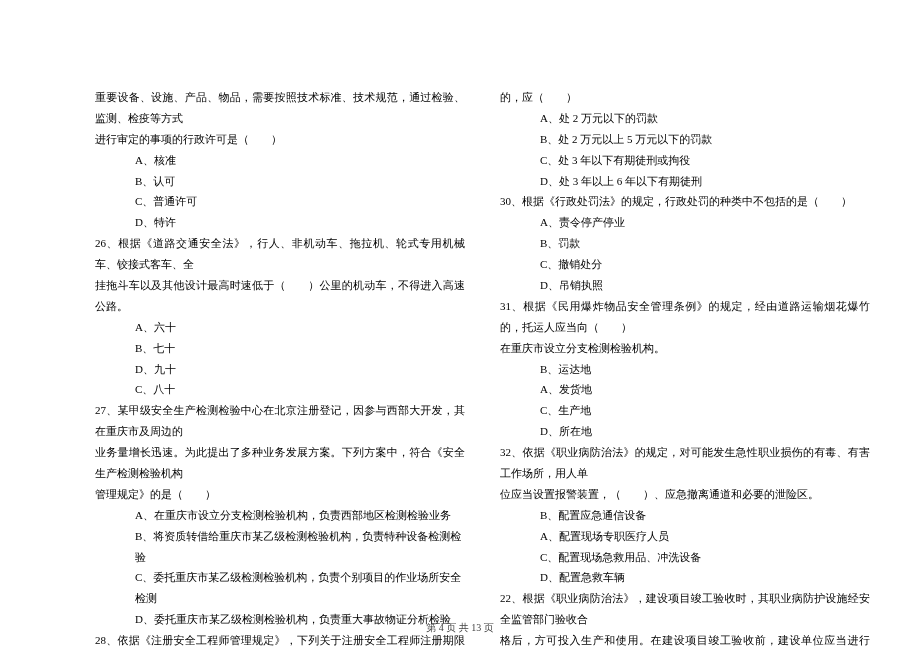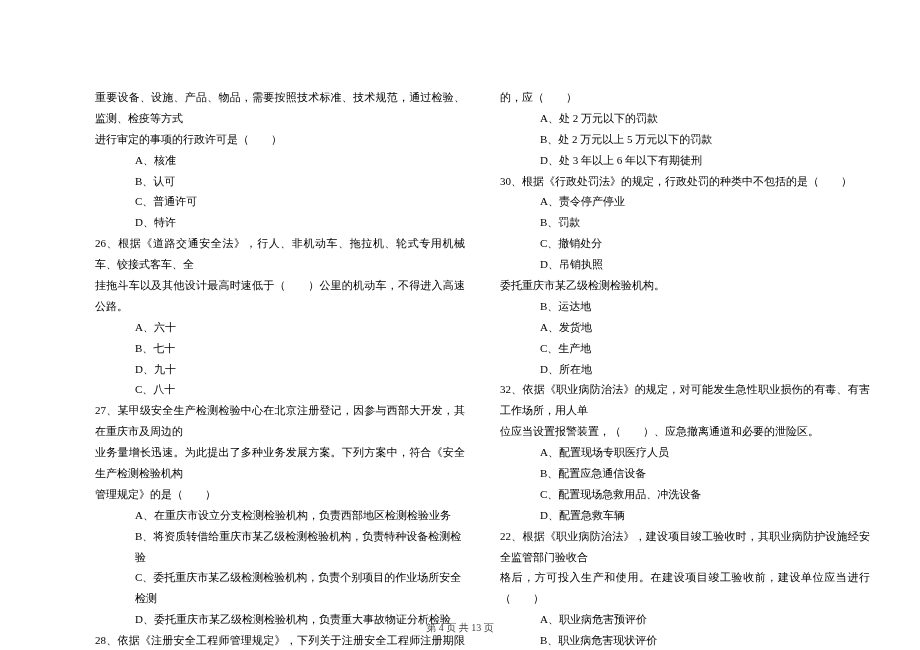--- a/index.html
+++ b/index.html
@@ -77,38 +77,40 @@
     <div class="question-start">28、依据《注册安全工程师管理规定》，下列关于注册安全工程师注册期限的说法，正确的是</div>
     <div class="question-text-continued">（　　）</div>
     <div class="option">A、注册有效期为 3 年，自申请注册之日起计算</div>
 
   </div>
 
   <div class="column">
     <div class="question-text-continued">的，应（　　）</div>
     <div class="option">A、处 2 万元以下的罚款</div>
     <div class="option">B、处 2 万元以上 5 万元以下的罚款</div>
+    <div class="option">C、处 3 年以下有期徒刑或拘役</div>
     <div class="option">D、处 3 年以上 6 年以下有期徒刑</div>
 
     <div class="question-start">30、根据《行政处罚法》的规定，行政处罚的种类中不包括的是（　　）</div>
     <div class="option">A、责令停产停业</div>
     <div class="option">B、罚款</div>
     <div class="option">C、撤销处分</div>
     <div class="option">D、吊销执照</div>
 
-    <div class="question-text-continued">委托重庆市某乙级检测检验机构。</div>
+    <div class="question-start">31、根据《民用爆炸物品安全管理条例》的规定，经由道路运输烟花爆竹的，托运人应当向（　　）</div>
+    <div class="question-text-continued">在重庆市设立分支检测检验机构。</div>
     <div class="option">B、运达地</div>
     <div class="option">A、发货地</div>
     <div class="option">C、生产地</div>
     <div class="option">D、所在地</div>
 
     <div class="question-start">32、依据《职业病防治法》的规定，对可能发生急性职业损伤的有毒、有害工作场所，用人单</div>
     <div class="question-text-continued">位应当设置报警装置，（　　）、应急撤离通道和必要的泄险区。</div>
+    <div class="option">B、配置应急通信设备</div>
     <div class="option">A、配置现场专职医疗人员</div>
-    <div class="option">B、配置应急通信设备</div>
     <div class="option">C、配置现场急救用品、冲洗设备</div>
     <div class="option">D、配置急救车辆</div>
 
     <div class="question-start">22、根据《职业病防治法》，建设项目竣工验收时，其职业病防护设施经安全监管部门验收合</div>
     <div class="question-text-continued">格后，方可投入生产和使用。在建设项目竣工验收前，建设单位应当进行（　　）</div>
     <div class="option">A、职业病危害预评价</div>
     <div class="option">B、职业病危害现状评价</div>
   </div>
 </div>
 

